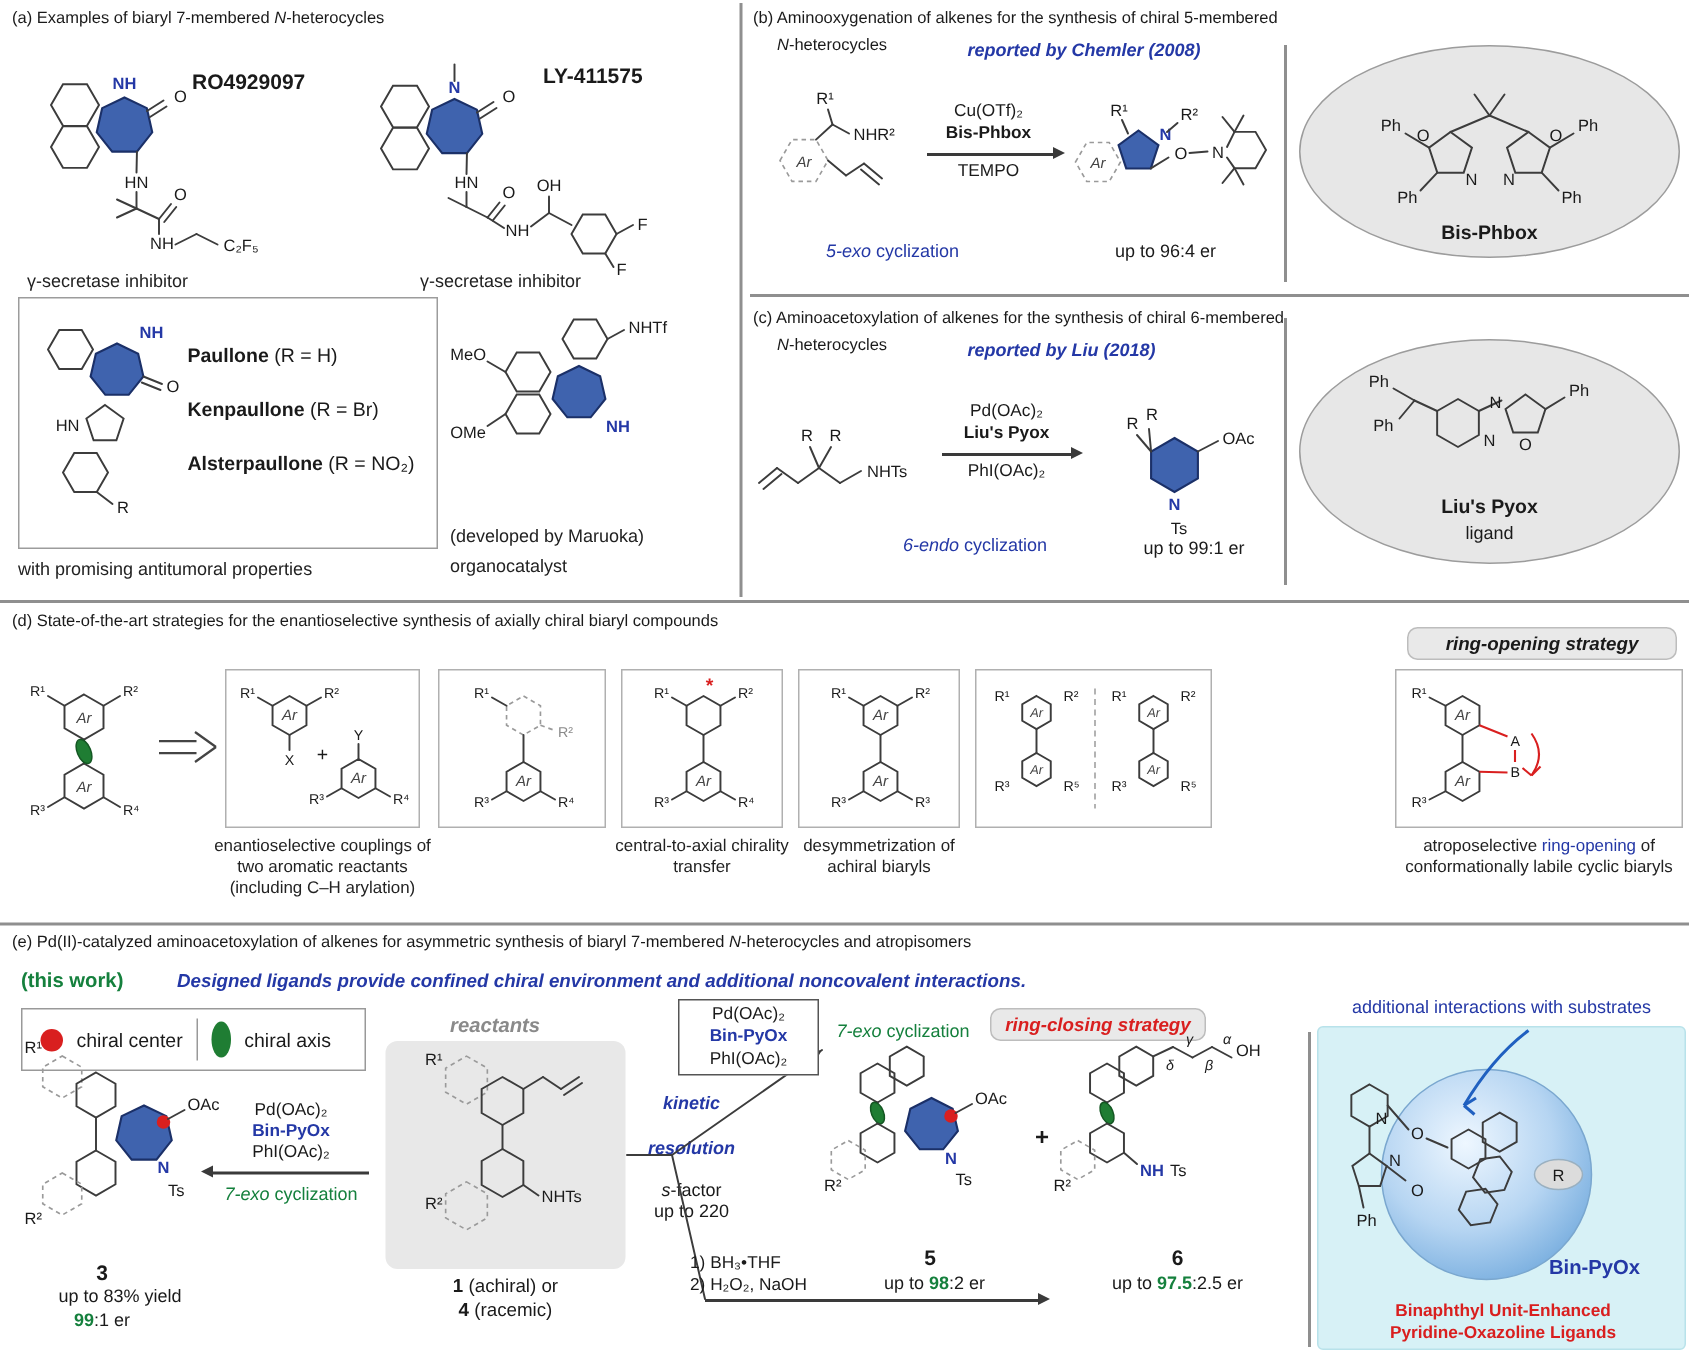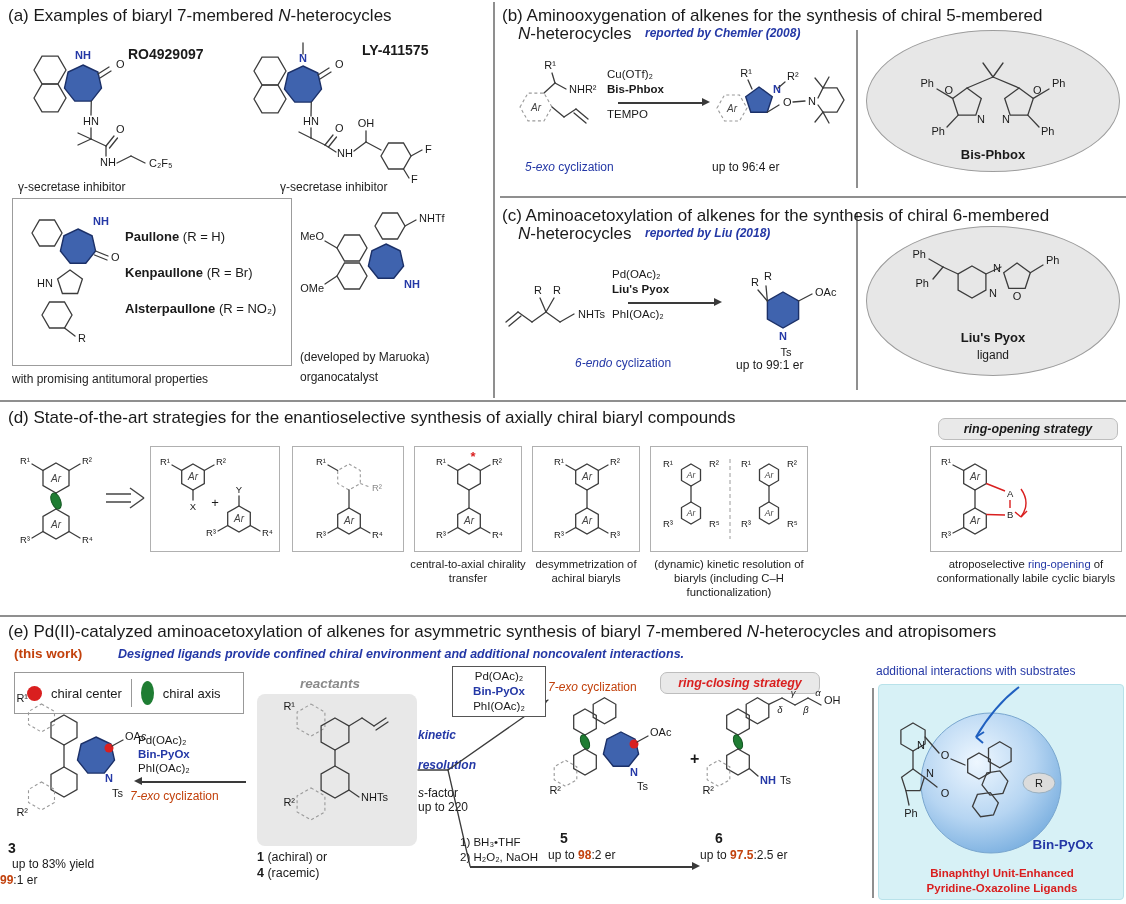--- a/index.html
+++ b/index.html
@@ -1,23 +1,23 @@
 <!DOCTYPE html>
 <html><head>
 <meta charset="utf-8">
 <style>
 *{margin:0;padding:0;box-sizing:border-box}
 html,body{background:#fff}
 body{font-family:"Liberation Sans",sans-serif;color:#1a1a1a}
 .page{position:relative;width:1126px;height:904px;overflow:hidden;background:#fff;font-size:13px}
 .abs{position:absolute}
 .b{font-weight:700}.i{font-style:italic}
-.blue{color:#2438a6}.red{color:#c2410c}.grayt{color:#8a8a8a}
-.ctr{text-align:left}
-.t14{font-size:17px}
+.blue{color:#2438a6}.red{color:#15803d}.grayt{color:#8a8a8a}
+.ctr{text-align:center}
+.t14{font-size:11px}
 .t12{font-size:12px}
 .t11{font-size:11.5px}
 .div{position:absolute;background:#8f8f8f}
 .cap{position:absolute;font-size:12px;text-align:left;line-height:1.3;color:#222}
 .dcap{position:absolute;top:558px;font-size:11.3px;text-align:center;line-height:1.22;color:#222}
 .dbox{position:absolute;top:446px;height:106px;border:1.2px solid #b0b0b0;background:#fff}
 .arr{position:absolute;height:1.6px;background:#3a3a3a}
 .arr.r::after{content:"";position:absolute;right:-8px;top:-3.9px;border-left:8px solid #3a3a3a;border-top:4.5px solid transparent;border-bottom:4.5px solid transparent}
 .arr.l::before{content:"";position:absolute;left:-8px;top:-3.9px;border-right:8px solid #3a3a3a;border-top:4.5px solid transparent;border-bottom:4.5px solid transparent}
 .bond{stroke:#3c3c3c;stroke-width:1.3;fill:none;stroke-linecap:round}
@@ -315,20 +315,21 @@
       <polygon class="bond" points="88,59 99.3,65.5 99.3,78.5 88,85 76.7,78.5 76.7,65.5"></polygon>
       <text class="ar" x="88" y="75">Ar</text>
       <line class="bond" x1="88" y1="59" x2="88" y2="49"></line>
         <text class="mid s9" x="88" y="46">Y</text>
       <line class="bond" x1="76.7" y1="78.5" x2="67" y2="84"></line>
         <text class="end s9" x="65" y="89">R³</text>
       <line class="bond" x1="99.3" y1="78.5" x2="109" y2="84"></line>
         <text class="s9" x="111" y="89">R⁴</text>
     </svg>
   </div>
+  <div class="dcap" style="left:140px;width:150px">enantioselective couplings of two aromatic reactants (including C–H arylation)</div>
 
   <div class="dbox" style="left:292px;width:112px">
     <svg width="110" height="104" viewBox="0 0 110 104">
       <polygon class="bondd" points="56,17 67.3,23.5 67.3,36.5 56,43 44.7,36.5 44.7,23.5"></polygon>
       <line class="bondd" x1="67.3" y1="36.5" x2="77" y2="40"></line>
         <text class="gr s9" x="79" y="44">R²</text>
       <line class="bond" x1="44.7" y1="23.5" x2="35" y2="18"></line>
         <text class="end s9" x="33" y="18">R¹</text>
       <line class="bond" x1="56" y1="43" x2="56" y2="61"></line>
       <polygon class="bond" points="56,61 67.3,67.5 67.3,80.5 56,87 44.7,80.5 44.7,67.5"></polygon>
@@ -394,21 +395,20 @@
       <text class="ar" x="118" y="31" style="font-size:8.5px">Ar</text>
       <line class="bond" x1="118" y1="39" x2="118" y2="55"></line>
       <polygon class="bond" points="118,55 127.5,60.5 127.5,71.5 118,77 108.5,71.5 108.5,60.5"></polygon>
       <text class="ar" x="118" y="69" style="font-size:8.5px">Ar</text>
       <text class="end s9" x="100" y="20">R¹</text>
       <text class="s9" x="136" y="20">R²</text>
       <text class="end s9" x="100" y="80">R³</text>
       <text class="s9" x="136" y="80" fill="#2438a6">R⁵</text>
     </svg>
   </div>
-  <div class="dcap" style="left:642px;width:174px">(dynamic) kinetic resolution of biaryls (including C–H functionalization)</div>
 
   <div class="dbox" style="left:930px;width:192px">
     <svg width="104" height="104" viewBox="0 0 104 104">
       <polygon class="bond" points="44,17 55.3,23.5 55.3,36.5 44,43 32.7,36.5 32.7,23.5"></polygon>
       <text class="ar" x="44" y="33">Ar</text>
       <line class="bond" x1="32.7" y1="23.5" x2="22" y2="18"></line>
         <text class="end s9" x="20" y="18">R¹</text>
       <line class="bond" x1="44" y1="43" x2="44" y2="61"></line>
       <polygon class="bond" points="44,61 55.3,67.5 55.3,80.5 44,87 32.7,80.5 32.7,67.5"></polygon>
       <text class="ar" x="44" y="77">Ar</text>
@@ -499,21 +499,21 @@
   <div class="arr r" style="left:470px;top:866px;width:222px"></div>
   <div class="abs t11" style="left:460px;top:836px">1) BH₃•THF</div>
   <div class="abs t11" style="left:460px;top:851px">2) H₂O₂, NaOH</div>
 
   <div class="condbox" style="left:452px;top:666px;width:94px">
     <div>Pd(OAc)₂</div>
     <div class="b blue">Bin-PyOx</div>
     <div>PhI(OAc)₂</div>
   </div>
   <div class="abs t12 ctr red" style="left:548px;top:680px;width:108px"><span class="i">7-exo</span><span> cyclization</span></div>
-  <div class="tagbox" style="left:660px;top:672px;width:160px;color:#d91f1f">ring-closing strategy</div>
+  <div class="tagbox" style="left:660px;top:672px;width:144px;color:#d91f1f">ring-closing strategy</div>
 
   <svg class="abs" style="left:545px;top:688px" width="160" height="146" viewBox="0 0 160 146">
     <polygon class="bond" points="40,21 51.3,27.5 51.3,40.5 40,47 28.7,40.5 28.7,27.5"></polygon>
     <polygon class="bond" points="59.5,9.8 70.8,16.3 70.8,29.3 59.5,35.8 48.2,29.3 48.2,16.3"></polygon>
     <line class="bond" x1="40" y1="47" x2="40" y2="61"></line>
     <ellipse cx="40" cy="54" rx="4" ry="7.5" fill="#1f7d33" stroke="#145723" transform="rotate(-22 40 54)"></ellipse>
     <polygon class="bond" points="40,61 51.3,67.5 51.3,80.5 40,87 28.7,80.5 28.7,67.5"></polygon>
     <polygon class="bondd" points="20.5,72.3 31.8,78.8 31.8,91.8 20.5,98.3 9.2,91.8 9.2,78.8"></polygon>
     <text class="end" x="16" y="106">R²</text>
     <polygon class="bring" points="76,44 90.1,51.2 93.6,66 83.8,78.2 68.2,78.2 58.4,66 61.9,51.2"></polygon>

